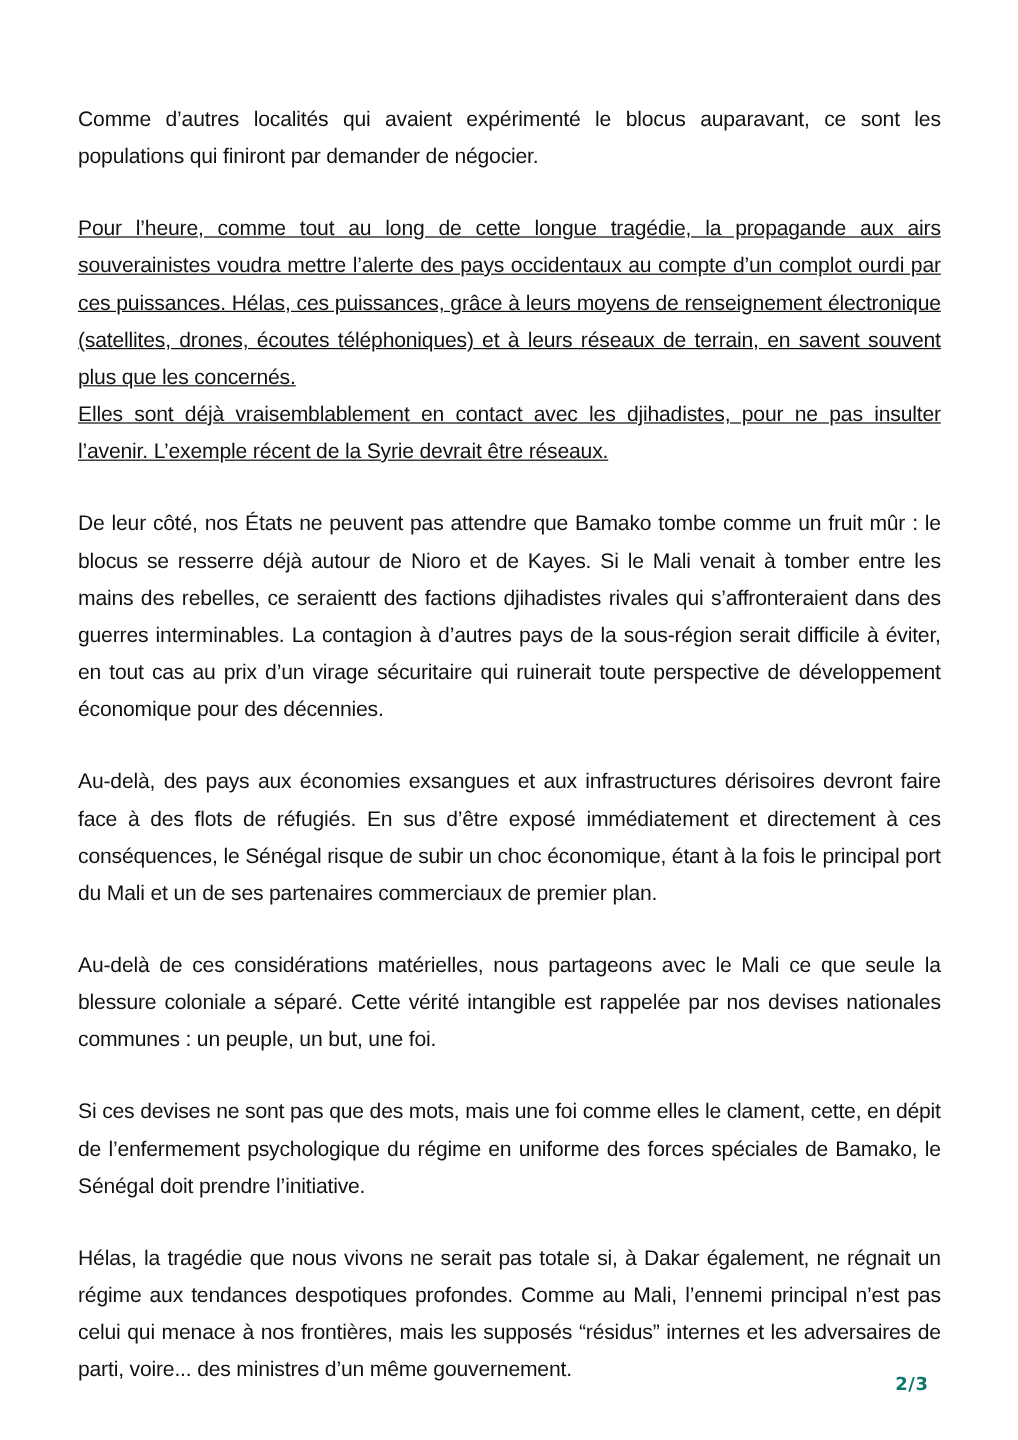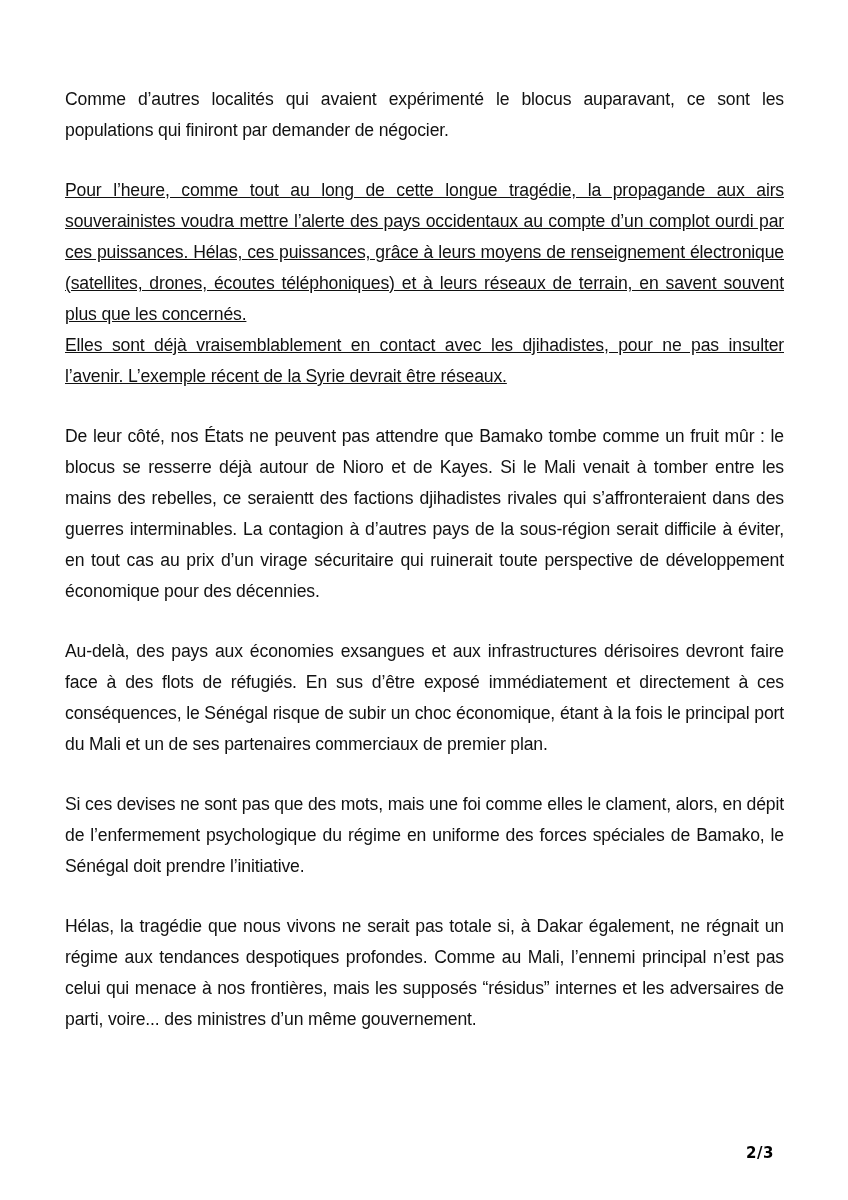--- a/index.html
+++ b/index.html
@@ -36,34 +36,35 @@
     margin: 0;
     text-decoration: underline;
   }
   .page-number {
     position: absolute;
     left: 746px;
     top: 1144px;
     font-family: "DejaVu Sans", sans-serif;
     font-weight: bold;
     font-size: 15px;
-    color: #000000;
+    color: #0f766e;
     letter-spacing: 0.5px;
   }
 </style>
 </head>
 <body>
 
 <div class="page">
   <p class="para">Comme d’autres localités qui avaient expérimenté le blocus auparavant, ce sont les populations qui finiront par demander de négocier.</p>
 
   <div class="para-block">
     <p class="para">Pour l’heure, comme tout au long de cette longue tragédie, la propagande aux airs souverainistes voudra mettre l’alerte des pays occidentaux au compte d’un complot ourdi par ces puissances. Hélas, ces puissances, grâce à leurs moyens de renseignement électronique (satellites, drones, écoutes téléphoniques) et à leurs réseaux de terrain, en savent souvent plus que les concernés.</p>
     <p class="para">Elles sont déjà vraisemblablement en contact avec les djihadistes, pour ne pas insulter l’avenir. L’exemple récent de la Syrie devrait être réseaux.</p>
   </div>
 
   <p class="para">De leur côté, nos États ne peuvent pas attendre que Bamako tombe comme un fruit mûr : le blocus se resserre déjà autour de Nioro et de Kayes. Si le Mali venait à tomber entre les mains des rebelles, ce seraientt des factions djihadistes rivales qui s’affronteraient dans des guerres interminables. La contagion à d’autres pays de la sous-région serait difficile à éviter, en tout cas au prix d’un virage sécuritaire qui ruinerait toute perspective de développement économique pour des décennies.</p>
   <p class="para">Au-delà, des pays aux économies exsangues et aux infrastructures dérisoires devront faire face à des flots de réfugiés. En sus d’être exposé immédiatement et directement à ces conséquences, le Sénégal risque de subir un choc économique, étant à la fois le principal port du Mali et un de ses partenaires commerciaux de premier plan.</p>
-  <p class="para">Si ces devises ne sont pas que des mots, mais une foi comme elles le clament, alors, en dépit de l’enfermement psychologique du régime en uniforme des forces spéciales de Bamako, le Sénégal doit prendre l’initiative.</p>
+  <p class="para">Au-delà de ces considérations matérielles, nous partageons avec le Mali ce que seule la blessure coloniale a séparé. Cette vérité intangible est rappelée par nos devises nationales communes : un peuple, un but, une foi.</p>
+  <p class="para">Si ces devises ne sont pas que des mots, mais une foi comme elles le clament, cette, en dépit de l’enfermement psychologique du régime en uniforme des forces spéciales de Bamako, le Sénégal doit prendre l’initiative.</p>
   <p class="para">Hélas, la tragédie que nous vivons ne serait pas totale si, à Dakar également, ne régnait un régime aux tendances despotiques profondes. Comme au Mali, l’ennemi principal n’est pas celui qui menace à nos frontières, mais les supposés “résidus” internes et les adversaires de parti, voire... des ministres d’un même gouvernement.</p>
 </div>
 
 <div class="page-number">2/3</div>
 
 </body></html>

